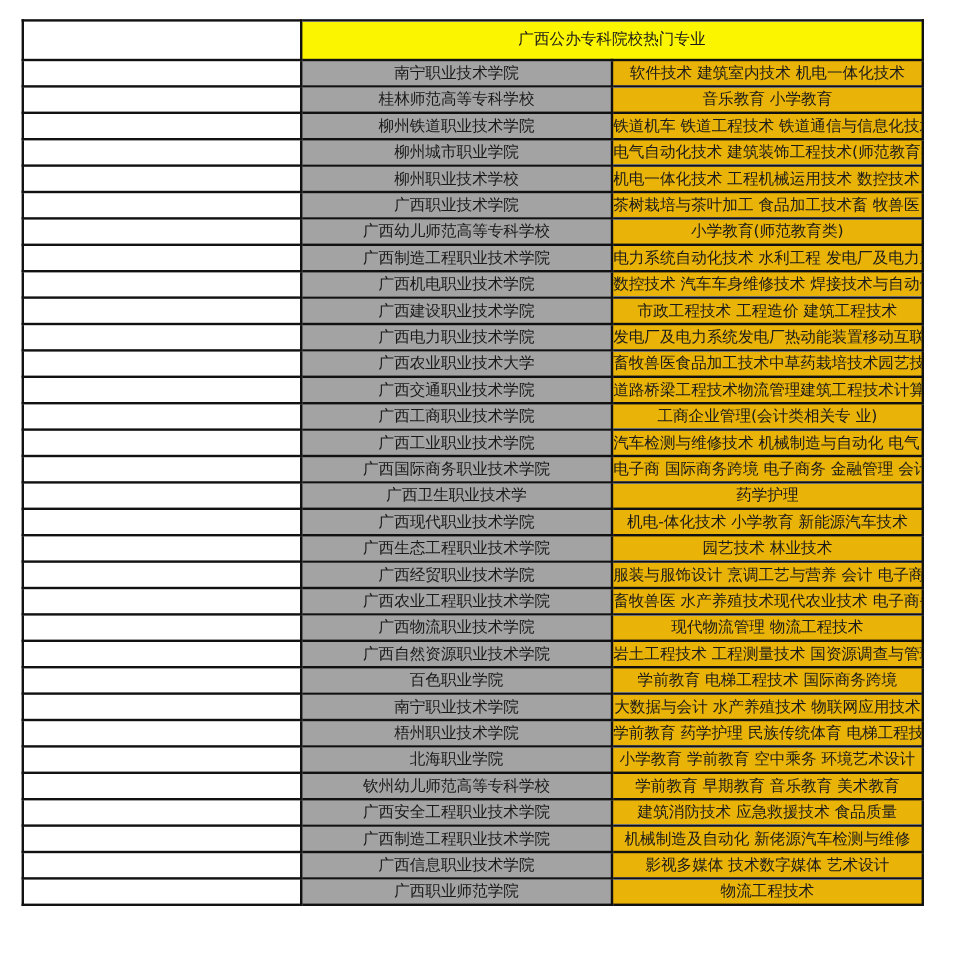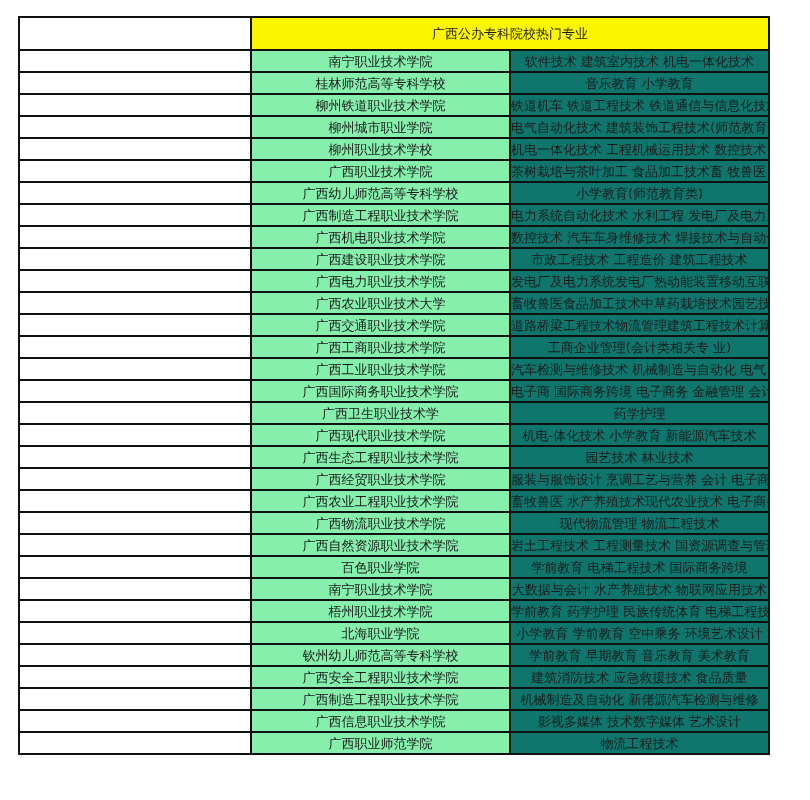--- a/index.html
+++ b/index.html
@@ -3,22 +3,22 @@
 <meta charset="utf-8">
 <style>
   html, body { margin:0; padding:0; background:#ffffff; }
   body { width:810px; height:800px; overflow:hidden; position:relative;
          font-family:"DejaVu Sans","Liberation Sans",sans-serif; }
   .table { position:absolute; left:18px; top:16px; width:752px; border-collapse:collapse; table-layout:fixed; }
   .table td { border:2px solid #111; padding:0; height:20px; text-align:center; vertical-align:middle;
               font-size:13px; color:#1a1a1a; white-space:nowrap; overflow:hidden; line-height:19px; }
   .table tr.head td { height:31px; }
   .c0 { width:118px; background:#ffffff; }
-  .c1 { width:266px; background:#86efac; }
-  .c2 { width:338px; background:#0f766e; }
+  .c1 { width:266px; background:#a3a3a3; }
+  .c2 { width:338px; background:#eab308; }
   .title-cell { background:#fcf500 !important; font-size:21px; font-weight:normal; letter-spacing:0px; color:#111; }
 </style>
 </head>
 <body>
 
 <table class="table">
   <tbody id="tbody">
     <tr class="head">
       <td class="c0"></td>
       <td class="c1 title-cell" colspan="2">广西公办专科院校热门专业</td>

